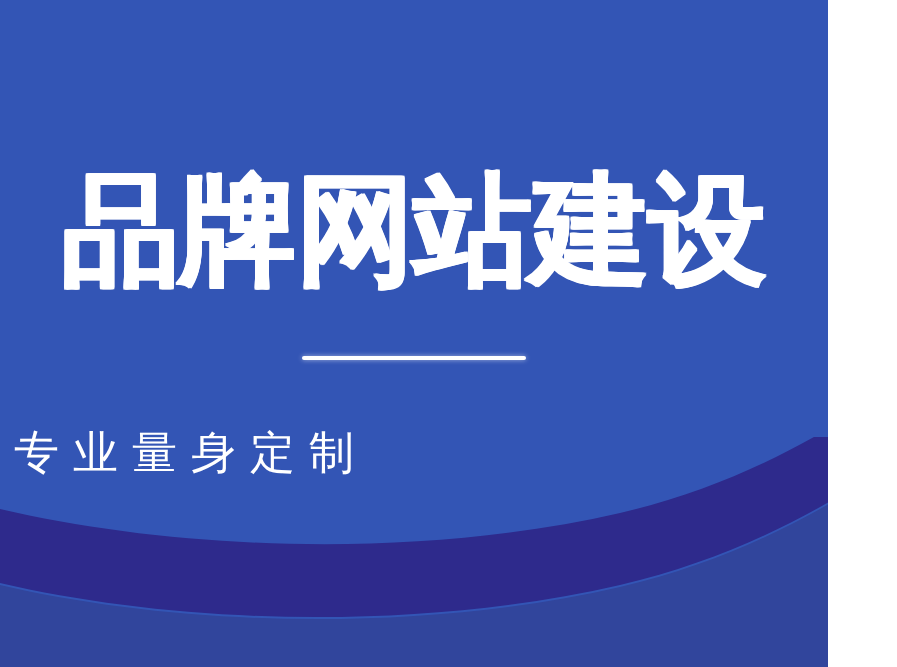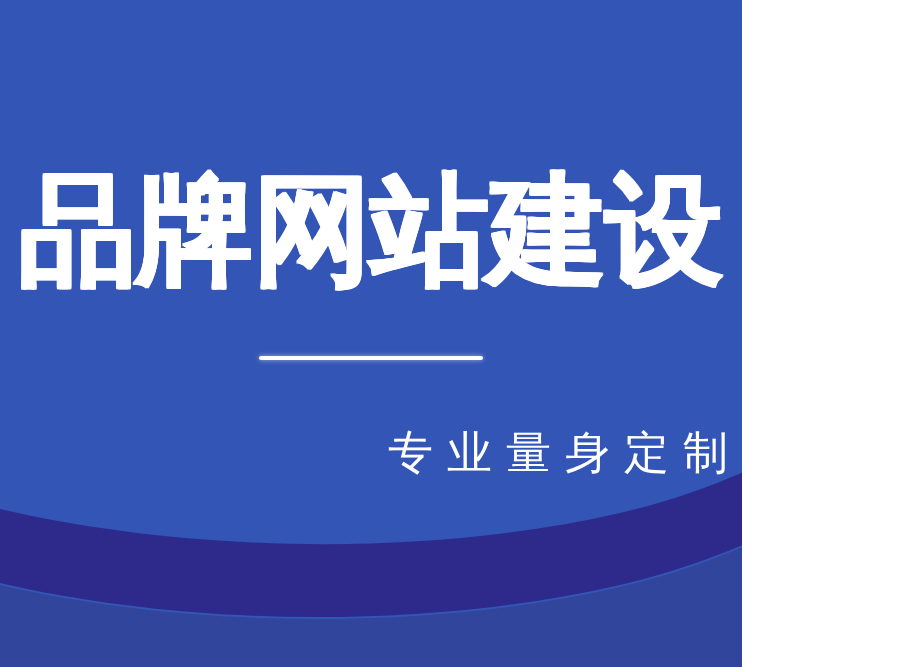--- a/index.html
+++ b/index.html
@@ -4,21 +4,21 @@
 <title>品牌网站建设</title>
 <style>
   html, body {
     margin: 0;
     padding: 0;
     background: #ffffff;
   }
 
   #banner {
     position: relative;
-    width: 742px;
+    width: 828px;
     height: 667px;
     overflow: hidden;
     font-family: "Liberation Sans", "DejaVu Sans", sans-serif;
     background: #3355b5;
     -webkit-font-smoothing: antialiased;
   }
 
   
   .bg-base {
     position: absolute;
@@ -81,21 +81,21 @@
     border-radius: 2px;
     box-shadow: 0 0 5px rgba(255,255,255,0.55);
   }
 
   .subtitle {
     margin: 0;
     position: absolute;
     top: 427px;
     left: 0;
     right: 0;
-    text-align: right;
+    text-align: left;
     color: #ffffff;
     font-size: 45px;
     font-weight: 300;
     letter-spacing: 14px;
     text-indent: 14px;
     line-height: 1.15;
     white-space: nowrap;
   }
 </style>
 </head>

